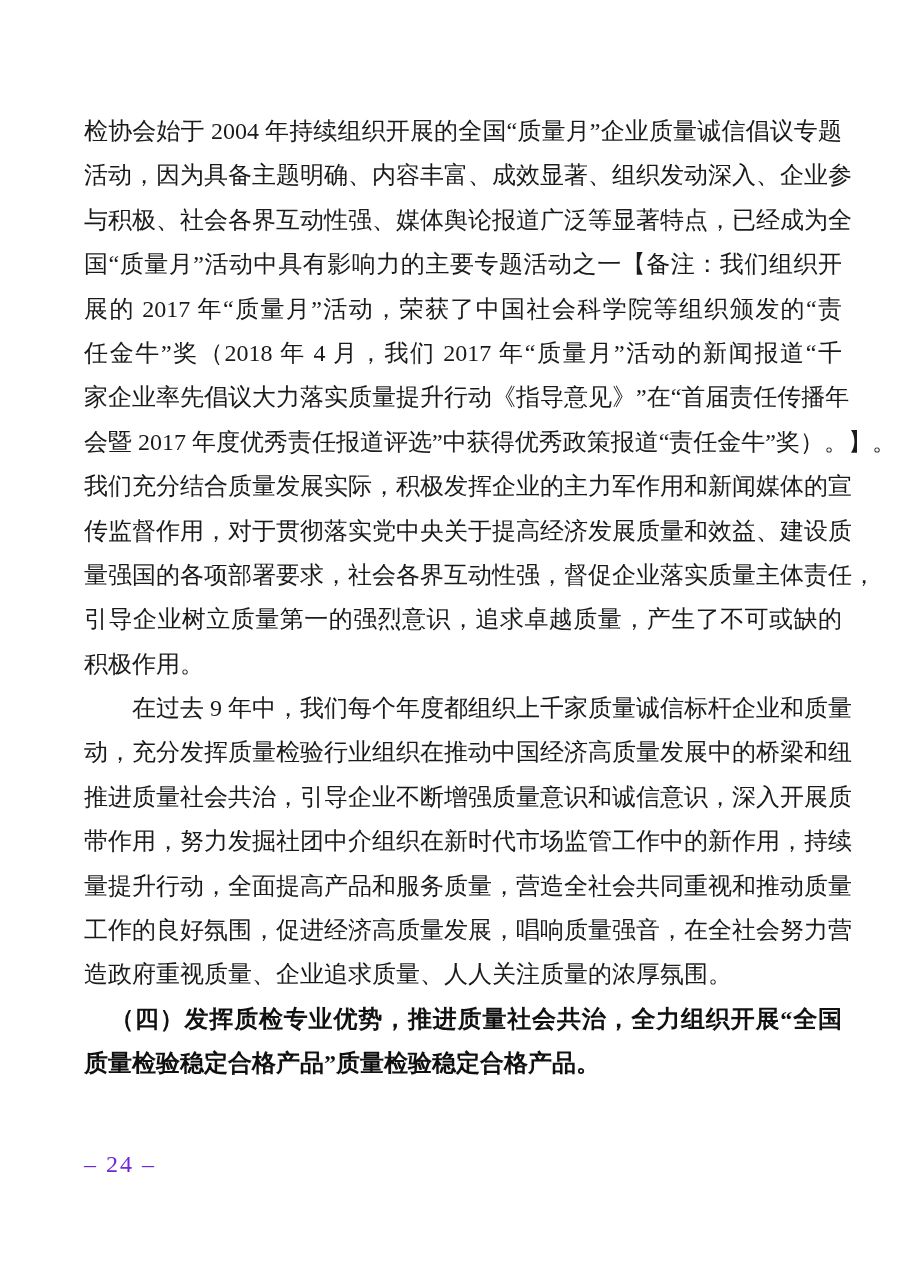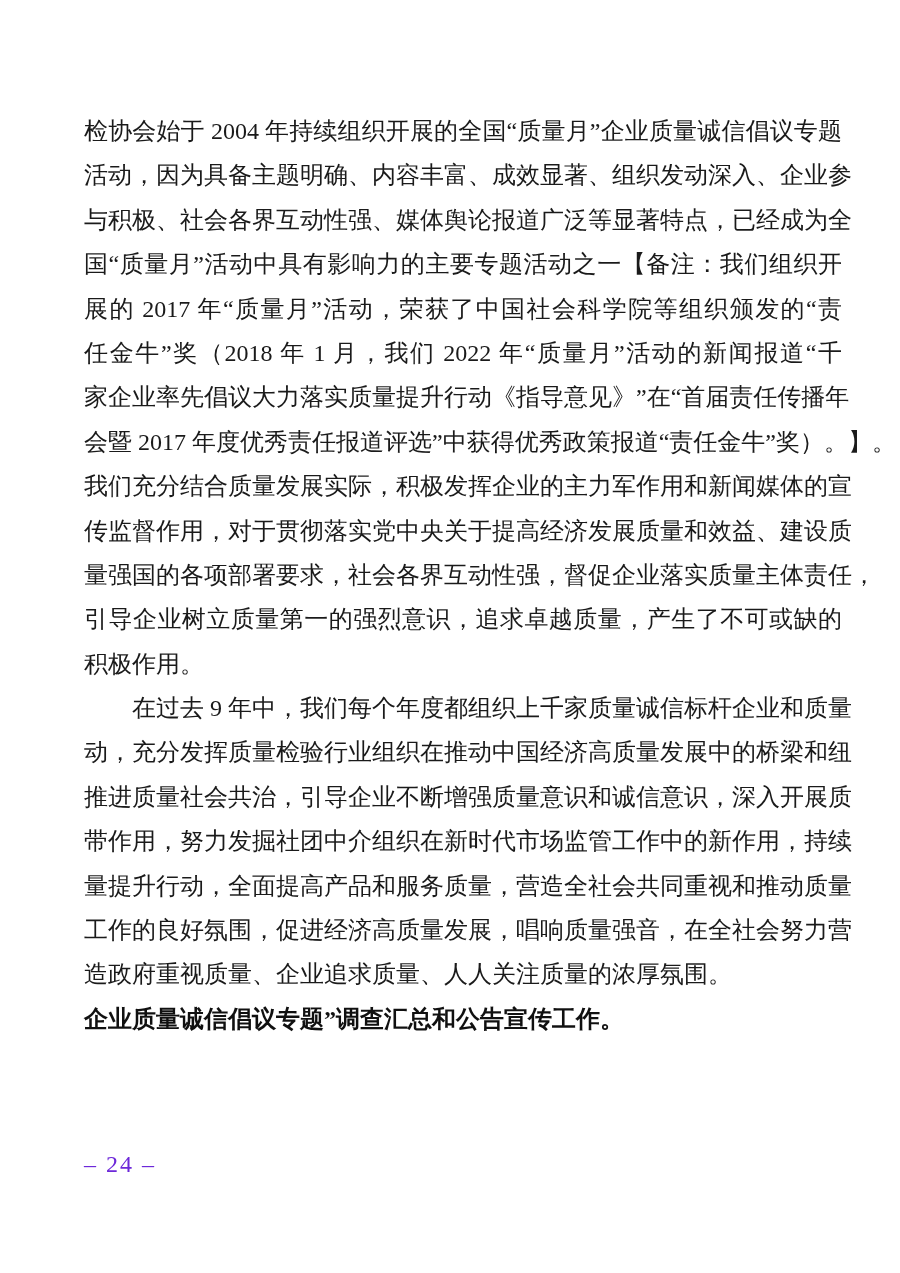--- a/index.html
+++ b/index.html
@@ -57,35 +57,36 @@
 <body>
 
 <div class="page">
   <div class="text-block">
 
     <div class="ln jl">检协会始于 2004 年持续组织开展的全国“质量月”企业质量诚信倡议专题</div>
     <div class="ln jl">活动，因为具备主题明确、内容丰富、成效显著、组织发动深入、企业参</div>
     <div class="ln jl">与积极、社会各界互动性强、媒体舆论报道广泛等显著特点，已经成为全</div>
     <div class="ln jl">国“质量月”活动中具有影响力的主要专题活动之一【备注：我们组织开</div>
     <div class="ln jl">展的 2017 年“质量月”活动，荣获了中国社会科学院等组织颁发的“责</div>
-    <div class="ln jl">任金牛”奖（2018 年 1 月，我们 2022 年“质量月”活动的新闻报道“千</div>
+    <div class="ln jl">任金牛”奖（2018 年 4 月，我们 2017 年“质量月”活动的新闻报道“千</div>
     <div class="ln jl">家企业率先倡议大力落实质量提升行动《指导意见》”在“首届责任传播年</div>
     <div class="ln jl">会暨 2017 年度优秀责任报道评选”中获得优秀政策报道“责任金牛”奖）。】。</div>
     <div class="ln jl">我们充分结合质量发展实际，积极发挥企业的主力军作用和新闻媒体的宣</div>
     <div class="ln jl">传监督作用，对于贯彻落实党中央关于提高经济发展质量和效益、建设质</div>
     <div class="ln jl">量强国的各项部署要求，社会各界互动性强，督促企业落实质量主体责任，</div>
     <div class="ln jl">引导企业树立质量第一的强烈意识，追求卓越质量，产生了不可或缺的</div>
     <div class="ln fl">积极作用。</div>
 
     <div class="ln jl ind2">在过去 9 年中，我们每个年度都组织上千家质量诚信标杆企业和质量</div>
     <div class="ln jl">动，充分发挥质量检验行业组织在推动中国经济高质量发展中的桥梁和纽</div>
     <div class="ln jl">推进质量社会共治，引导企业不断增强质量意识和诚信意识，深入开展质</div>
     <div class="ln jl">带作用，努力发掘社团中介组织在新时代市场监管工作中的新作用，持续</div>
     <div class="ln jl">量提升行动，全面提高产品和服务质量，营造全社会共同重视和推动质量</div>
     <div class="ln jl">工作的良好氛围，促进经济高质量发展，唱响质量强音，在全社会努力营</div>
     <div class="ln fl">造政府重视质量、企业追求质量、人人关注质量的浓厚氛围。</div>
 
-    <div class="ln fl bold">企业质量诚信倡议专题”调查汇总和公告宣传工作。</div>
+    <div class="ln jl ind1 bold">（四）发挥质检专业优势，推进质量社会共治，全力组织开展“全国</div>
+    <div class="ln fl bold">质量检验稳定合格产品”质量检验稳定合格产品。</div>
 
   </div>
 
   <div class="page-number">– 24 –</div>
 </div>
 
 </body></html>

